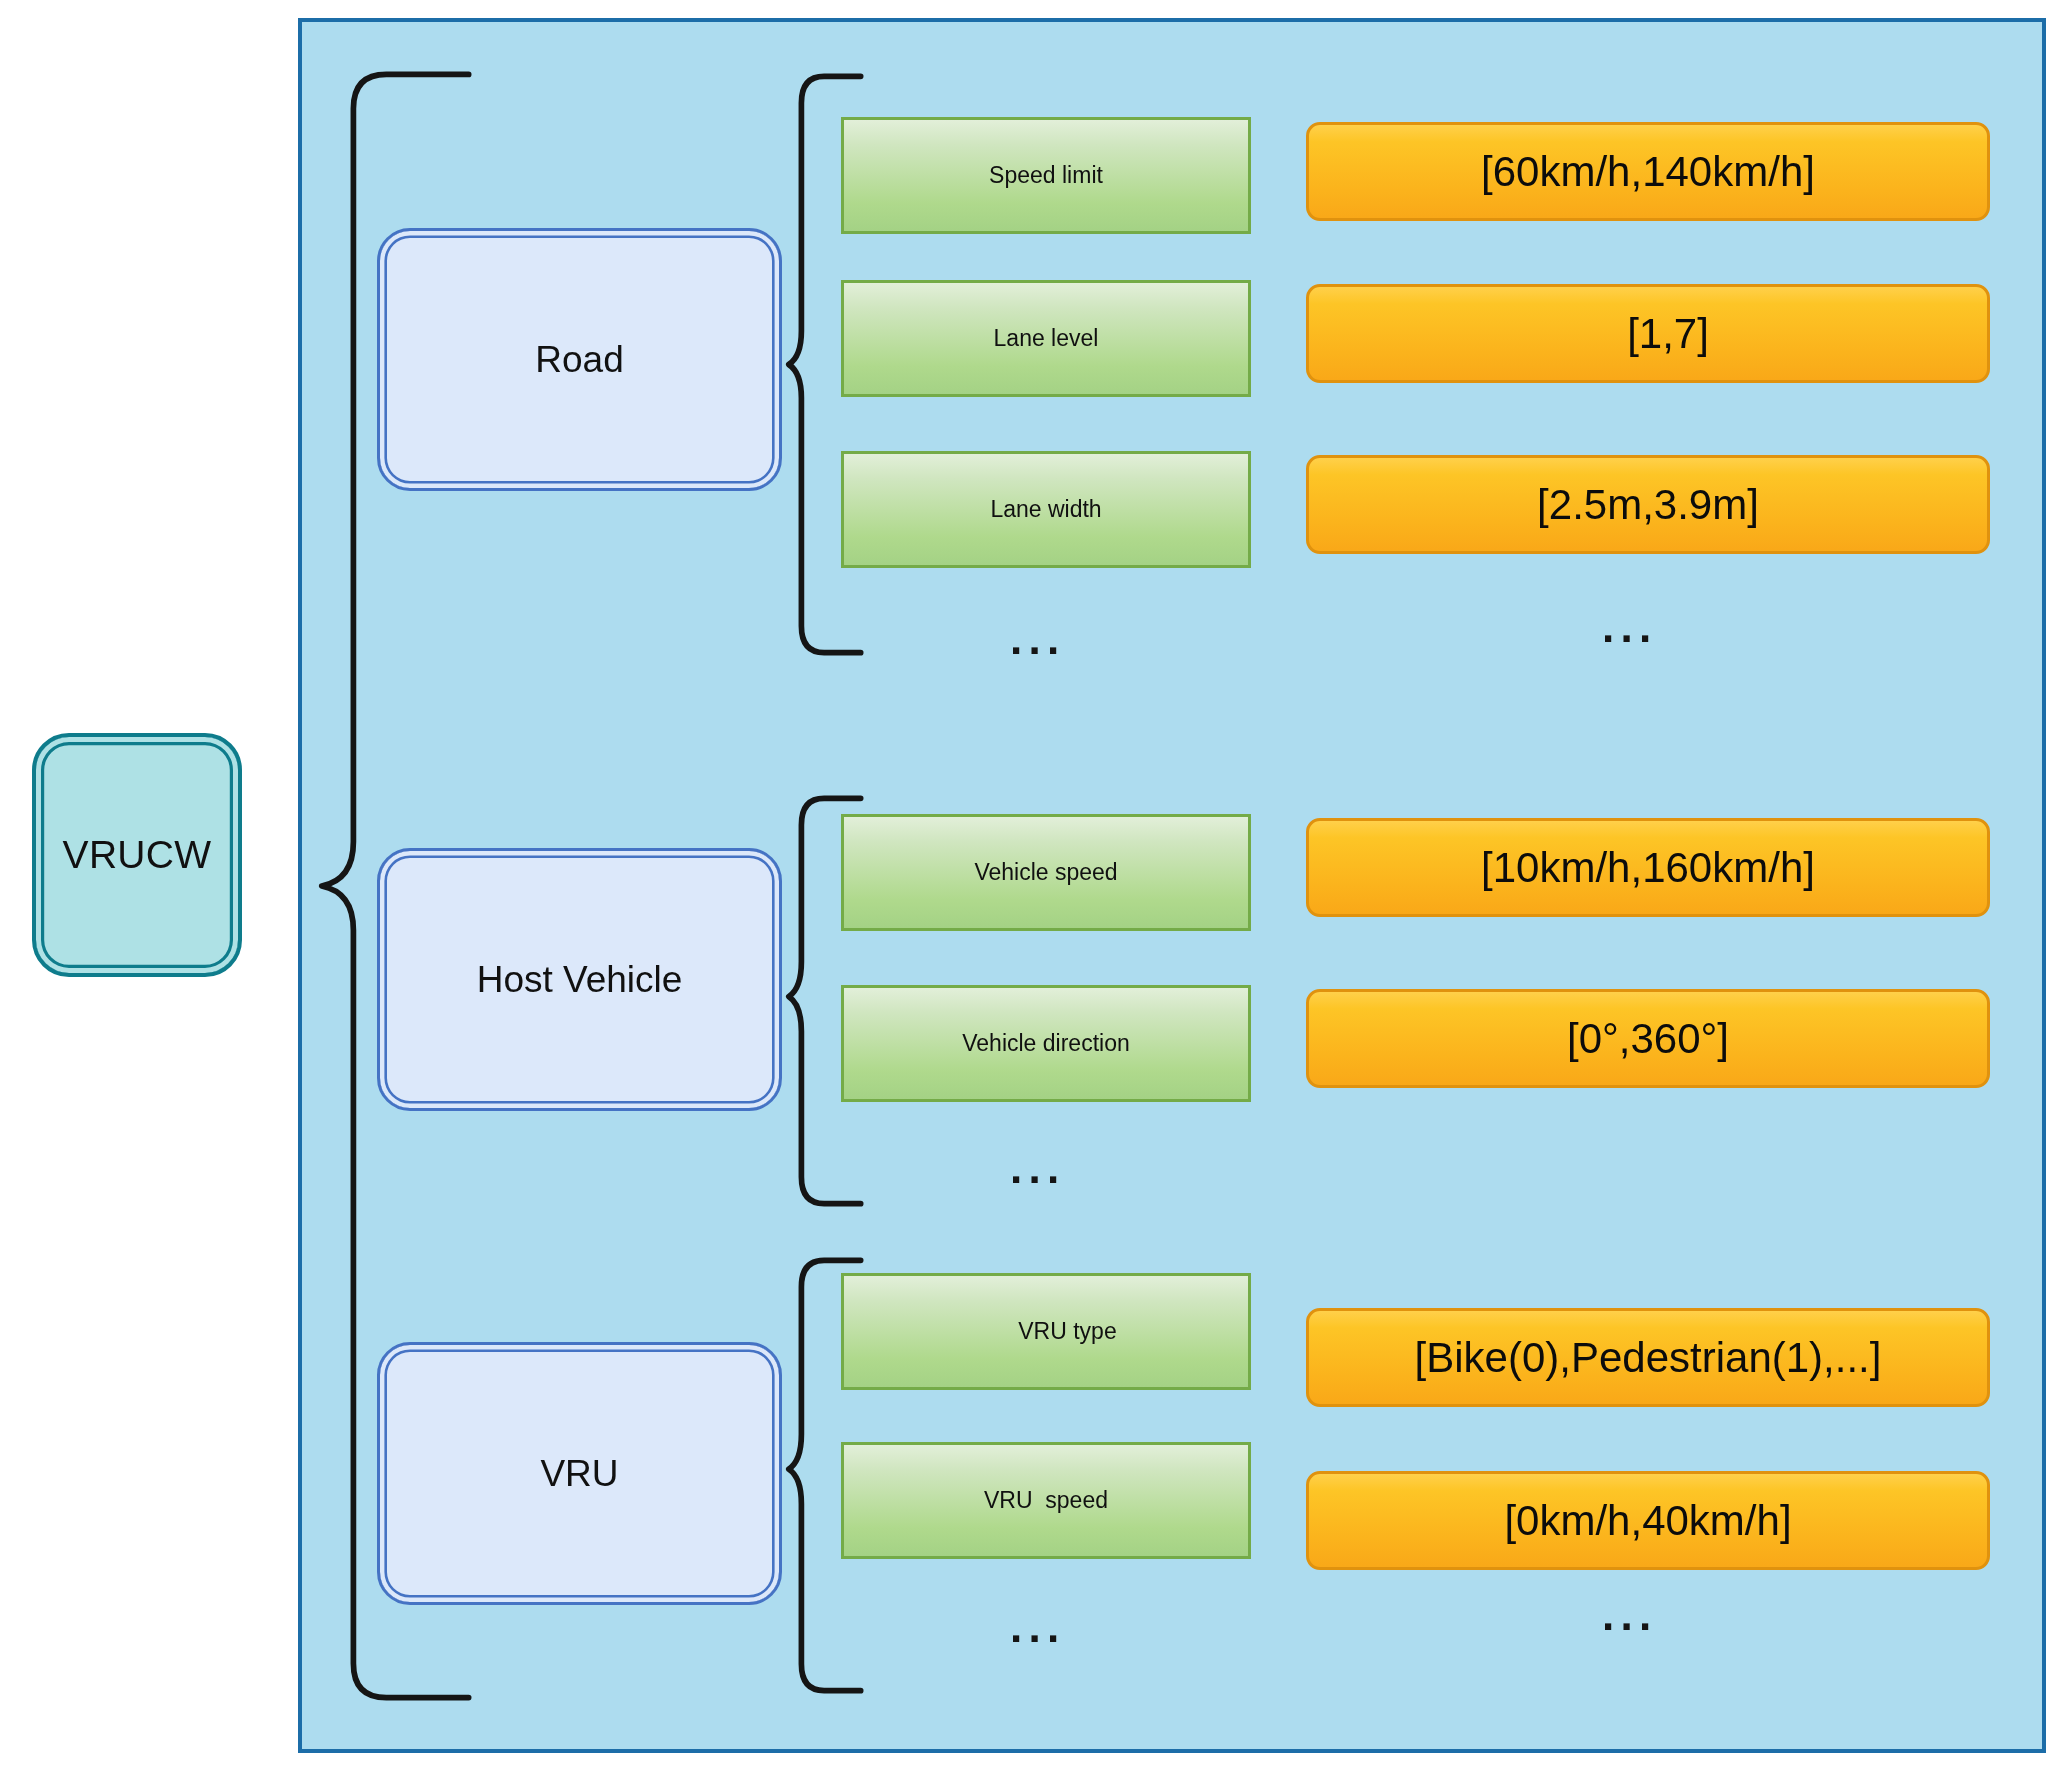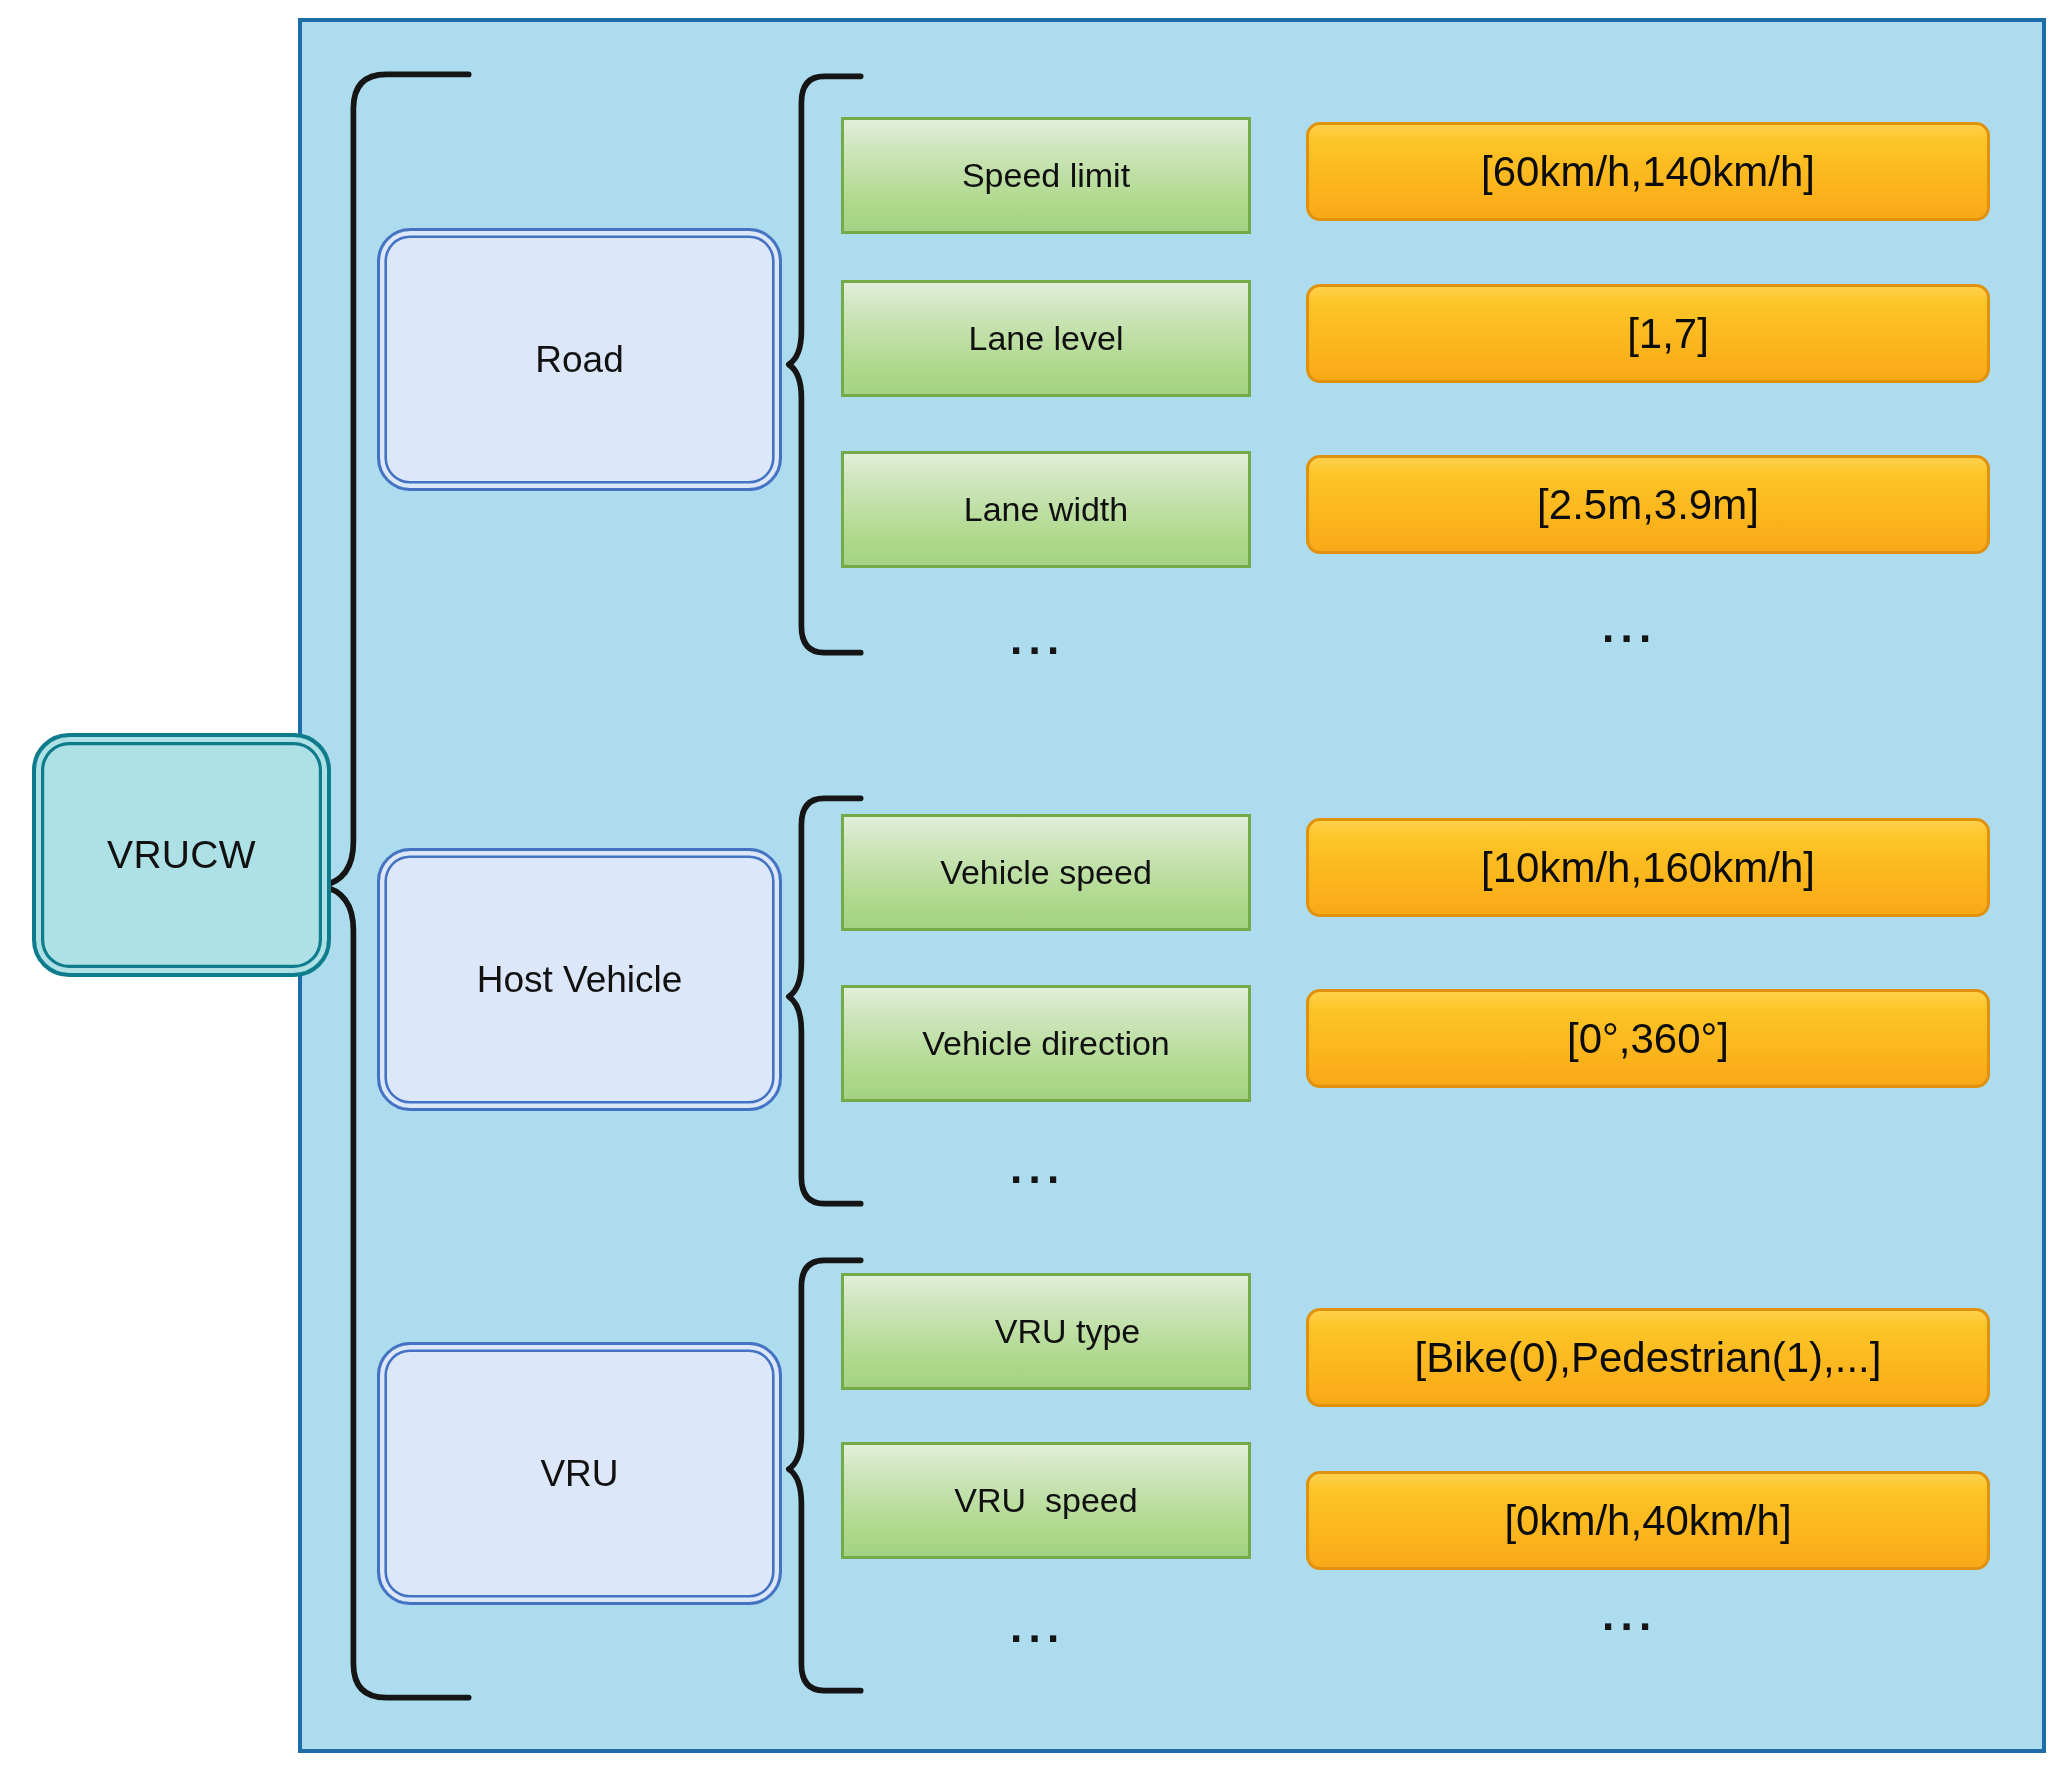--- a/index.html
+++ b/index.html
@@ -28,21 +28,21 @@
     background: #ADDCEF;
     border: 4.4px solid #1C6DA8;
     box-sizing: border-box;
   }
 
   
   .root-node {
     position: absolute;
     left: 32px;
     top: 733px;
-    width: 299px;
+    width: 210px;
     height: 244px;
     background: #AEE1E5;
     border: 4.4px solid #0E7C8C;
     border-radius: 37px;
     box-sizing: border-box;
     box-shadow: inset 0 0 0 5px #AEE1E5, inset 0 0 0 8.2px #0E7C8C;
     display: flex;
     align-items: center;
     justify-content: center;
   }
@@ -79,21 +79,21 @@
     width: 410px;
     height: 117px;
     background: linear-gradient(180deg, #E2EFD9 0%, #D0E6C0 22%, #AFD98C 75%, #A4D285 100%);
     border: 3.2px solid #74AB48;
     box-sizing: border-box;
     display: flex;
     align-items: center;
     justify-content: center;
   }
   .attr-box .lbl {
-    font-size: 34px;
+    font-size: 23px;
     color: #101010;
     white-space: pre;
     text-align: center;
   }
 
   
   .val-box {
     position: absolute;
     left: 1306px;
     width: 684px;

